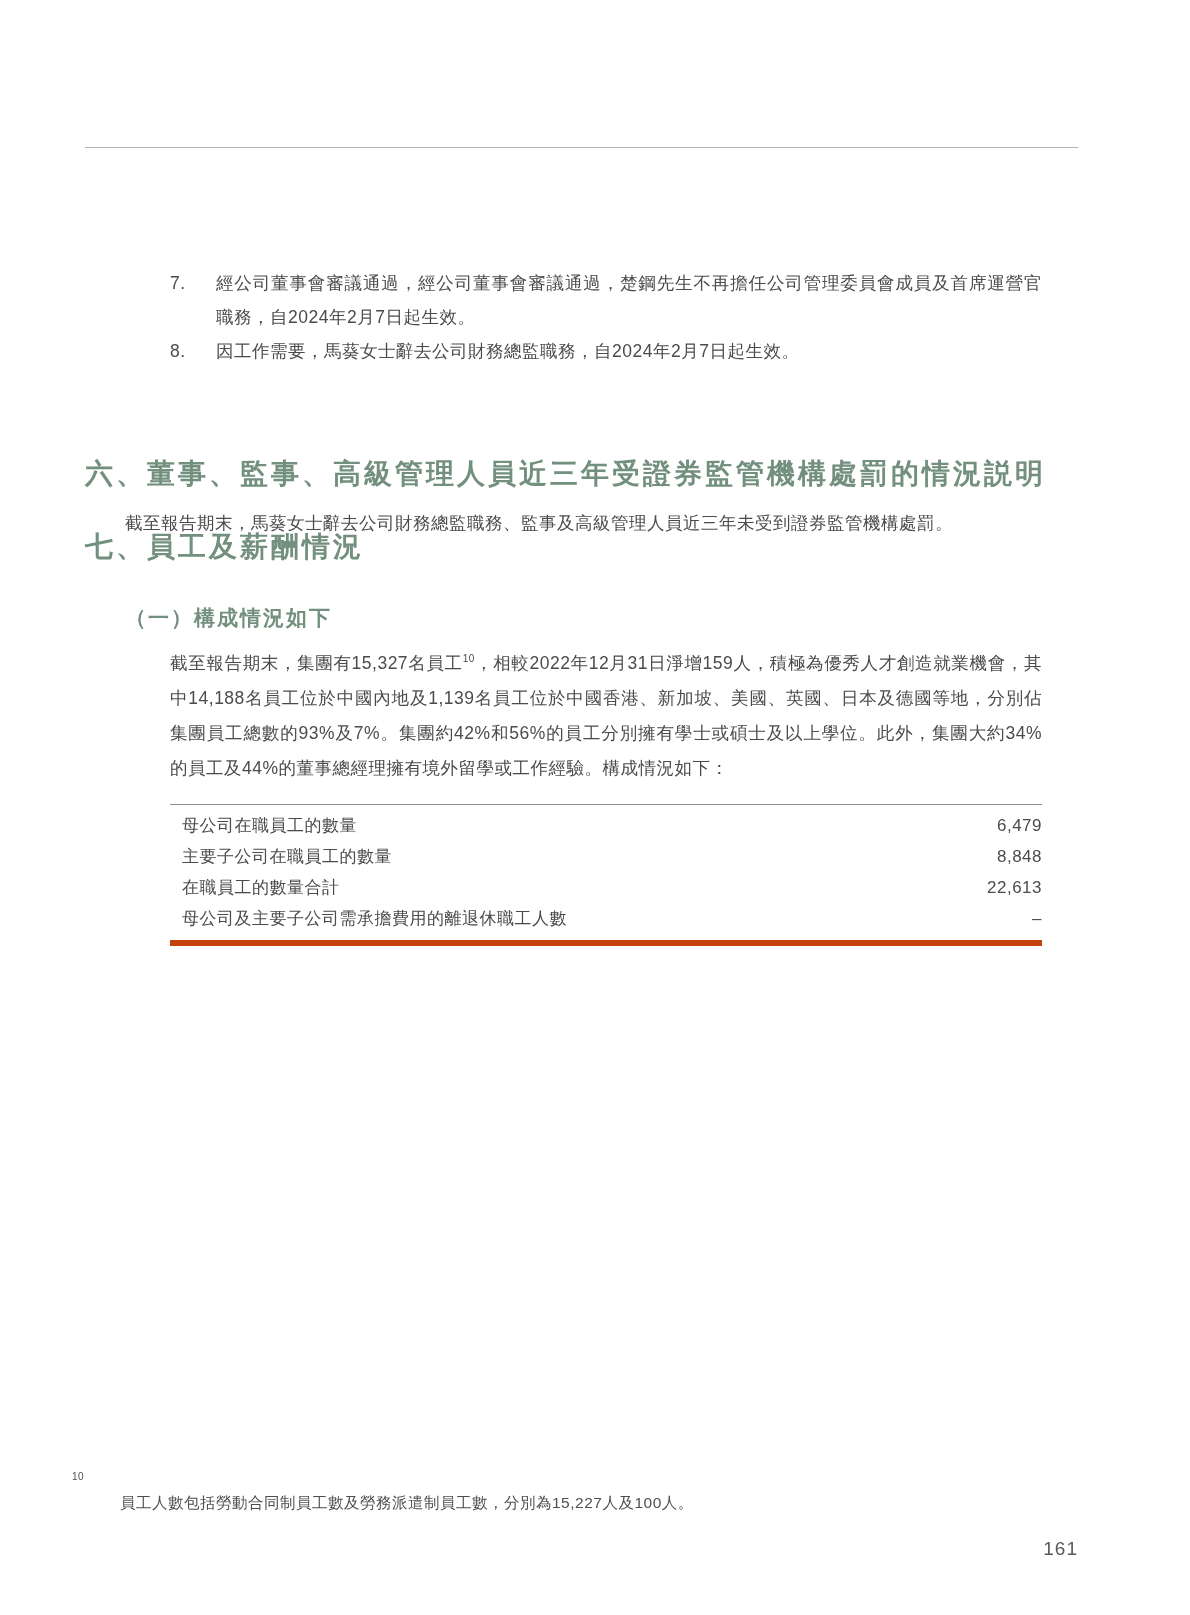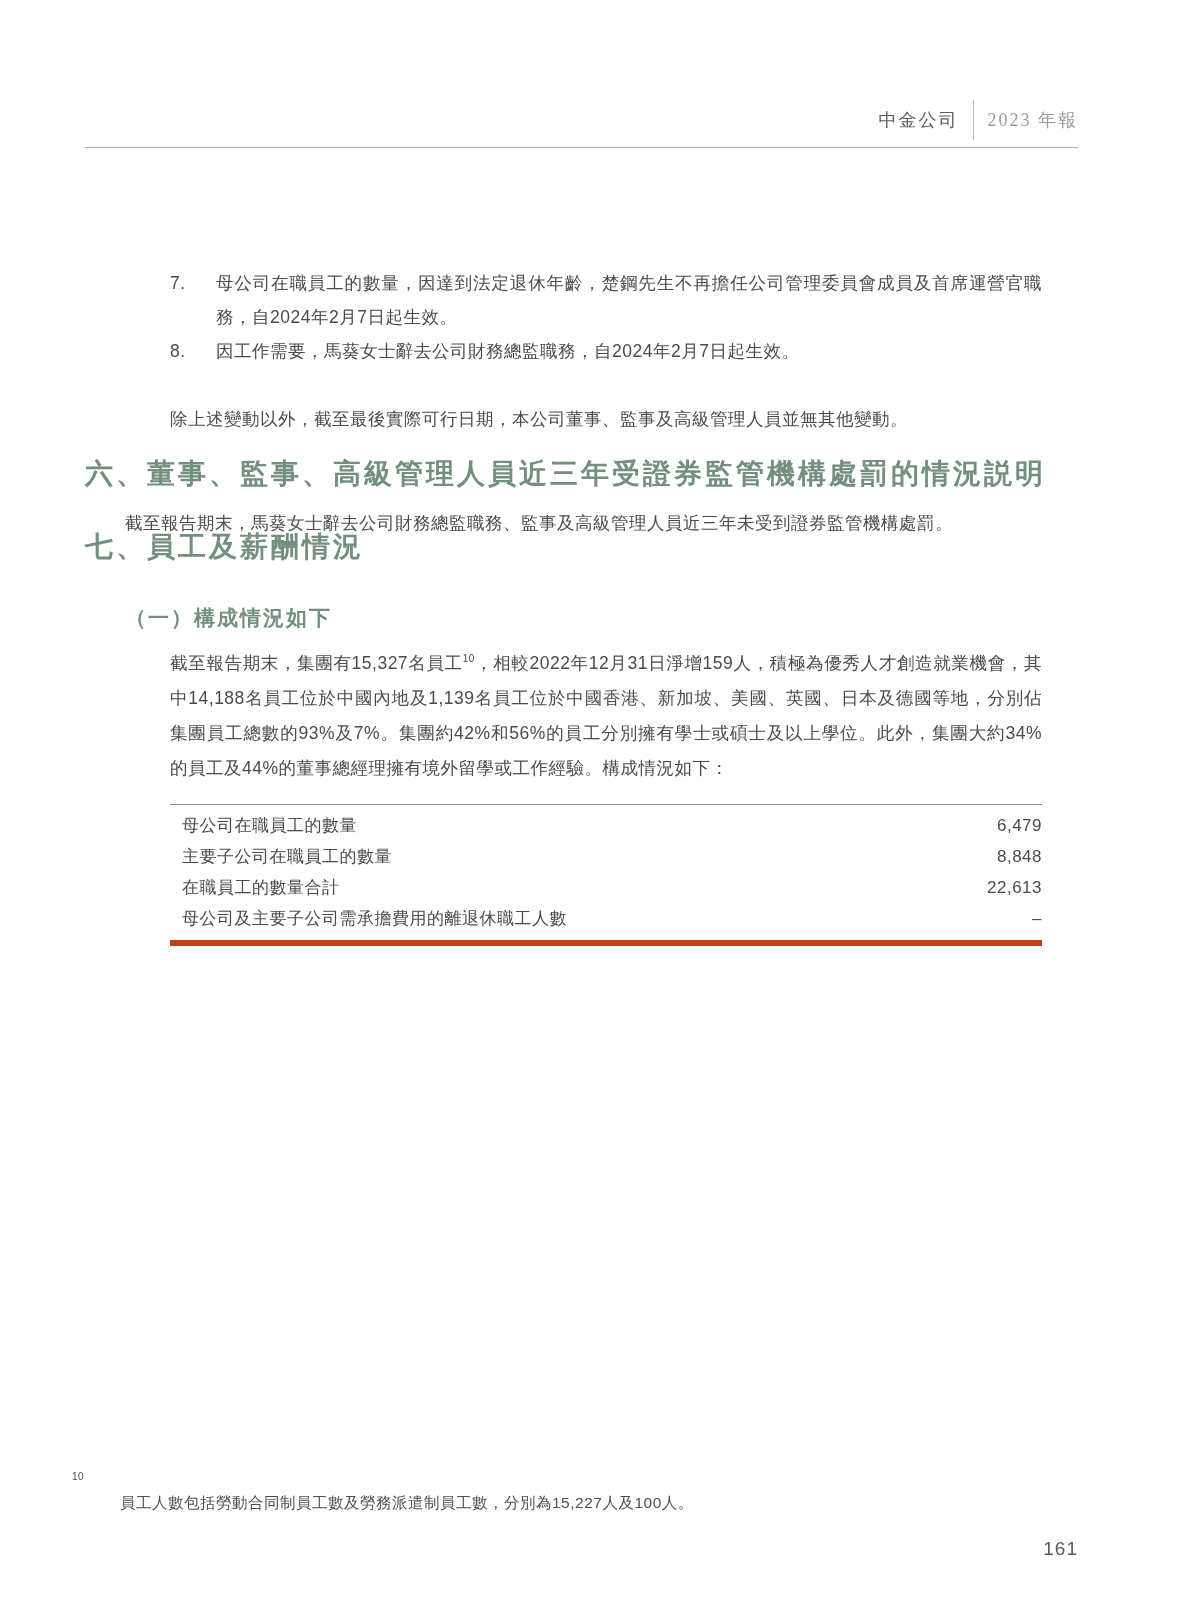--- a/index.html
+++ b/index.html
@@ -148,37 +148,31 @@
     font-size: 19px;
     color: #5a5a5a;
     letter-spacing: 1px;
   }
 </style>
 </head>
 <body>
 
 <div class="page">
 
-  <div class="running-header">
-    <span class="company">中金公司</span>
-    <span class="divider"></span>
-    <span class="edition">2023 年報</span>
-  </div>
   <div class="header-rule"></div>
 
   <div class="num-item item-7">
     <span class="num">7.</span>
-    <span class="txt">母公司在職員工的數量，因達到法定退休年齡，楚鋼先生不再擔任公司管理委員會成員及首席運營官職務，自2024年2月7日起生效。</span>
+    <span class="txt">經公司董事會審議通過，經公司董事會審議通過，楚鋼先生不再擔任公司管理委員會成員及首席運營官職務，自2024年2月7日起生效。</span>
   </div>
   <div class="num-item item-8">
     <span class="num">8.</span>
     <span class="txt">因工作需要，馬葵女士辭去公司財務總監職務，自2024年2月7日起生效。</span>
   </div>
 
-  <p class="closing-para">除上述變動以外，截至最後實際可行日期，本公司董事、監事及高級管理人員並無其他變動。</p>
 
   <h2 class="h-main h6">六、董事、監事、高級管理人員近三年受證券監管機構處罰的情況説明</h2>
   <p class="s6-body">截至報告期末，馬葵女士辭去公司財務總監職務、監事及高級管理人員近三年未受到證券監管機構處罰。</p>
 
   <h2 class="h-main h7">七、員工及薪酬情況</h2>
   <h3 class="h-sub h7-sub">（一）構成情況如下</h3>
 
   <p class="s7-para"><span>截至報告期末，集團有15,327名員工</span><sup>10</sup><span>，相較2022年12月31日淨增159人，積極為優秀人才創造就業機會，其中14,188名員工位於中國內地及1,139名員工位於中國香港、新加坡、美國、英國、日本及德國等地，分別佔集團員工總數的93%及7%。集團約42%和56%的員工分別擁有學士或碩士及以上學位。此外，集團大約34%的員工及44%的董事總經理擁有境外留學或工作經驗。構成情況如下：</span></p>
 
   <div class="staff-table">

